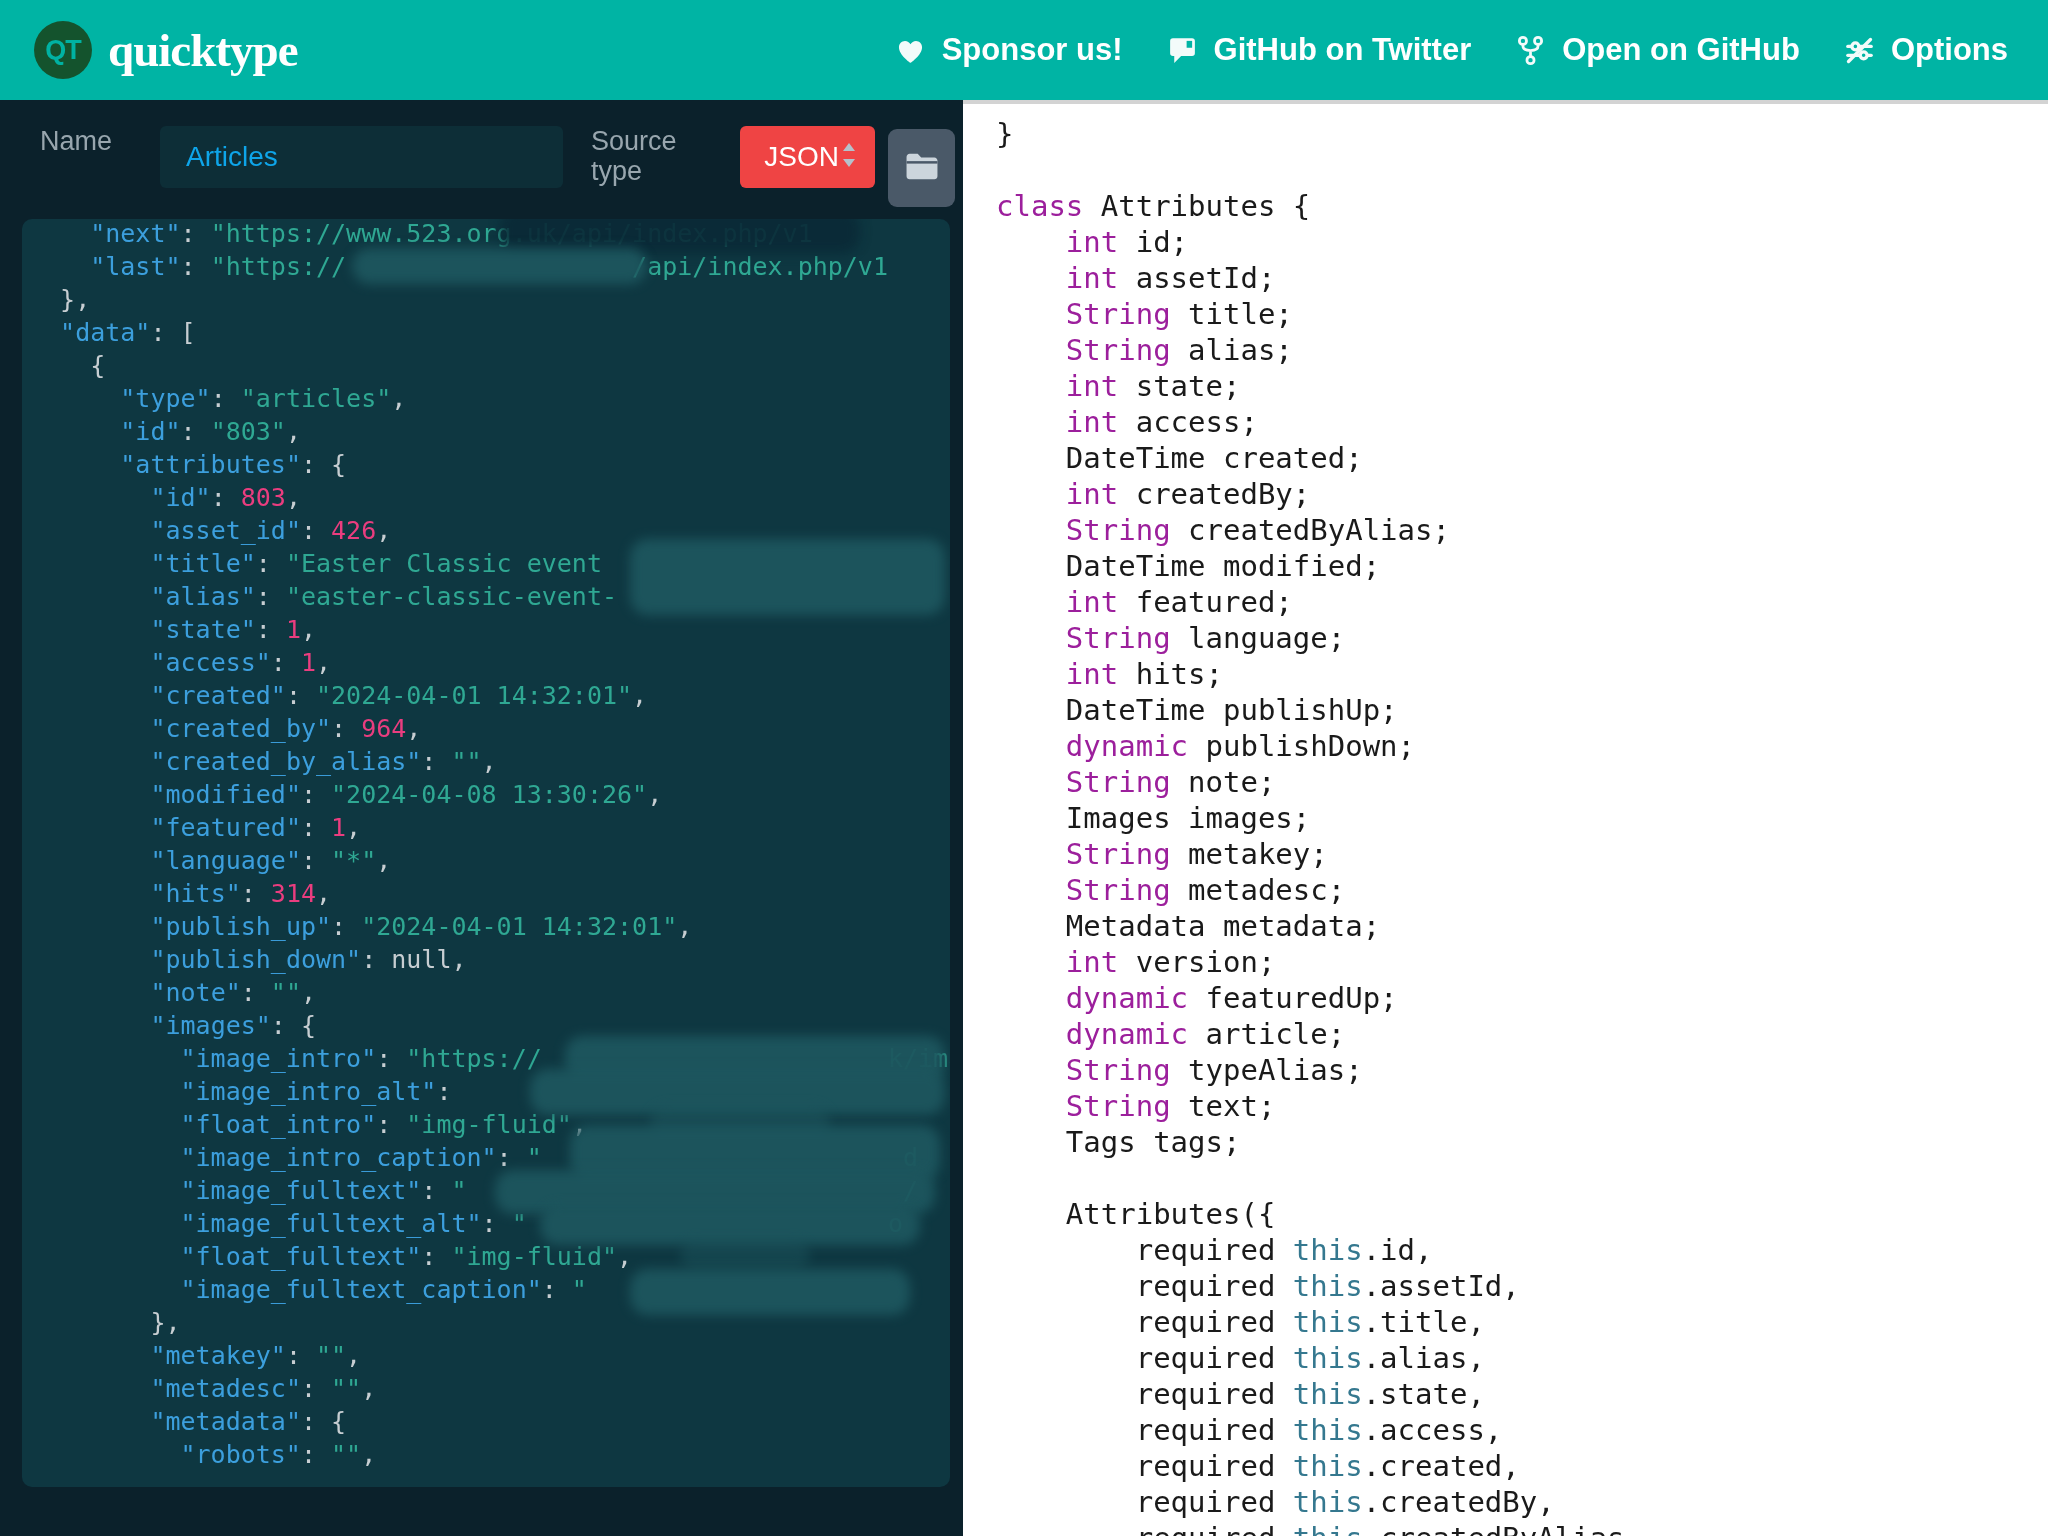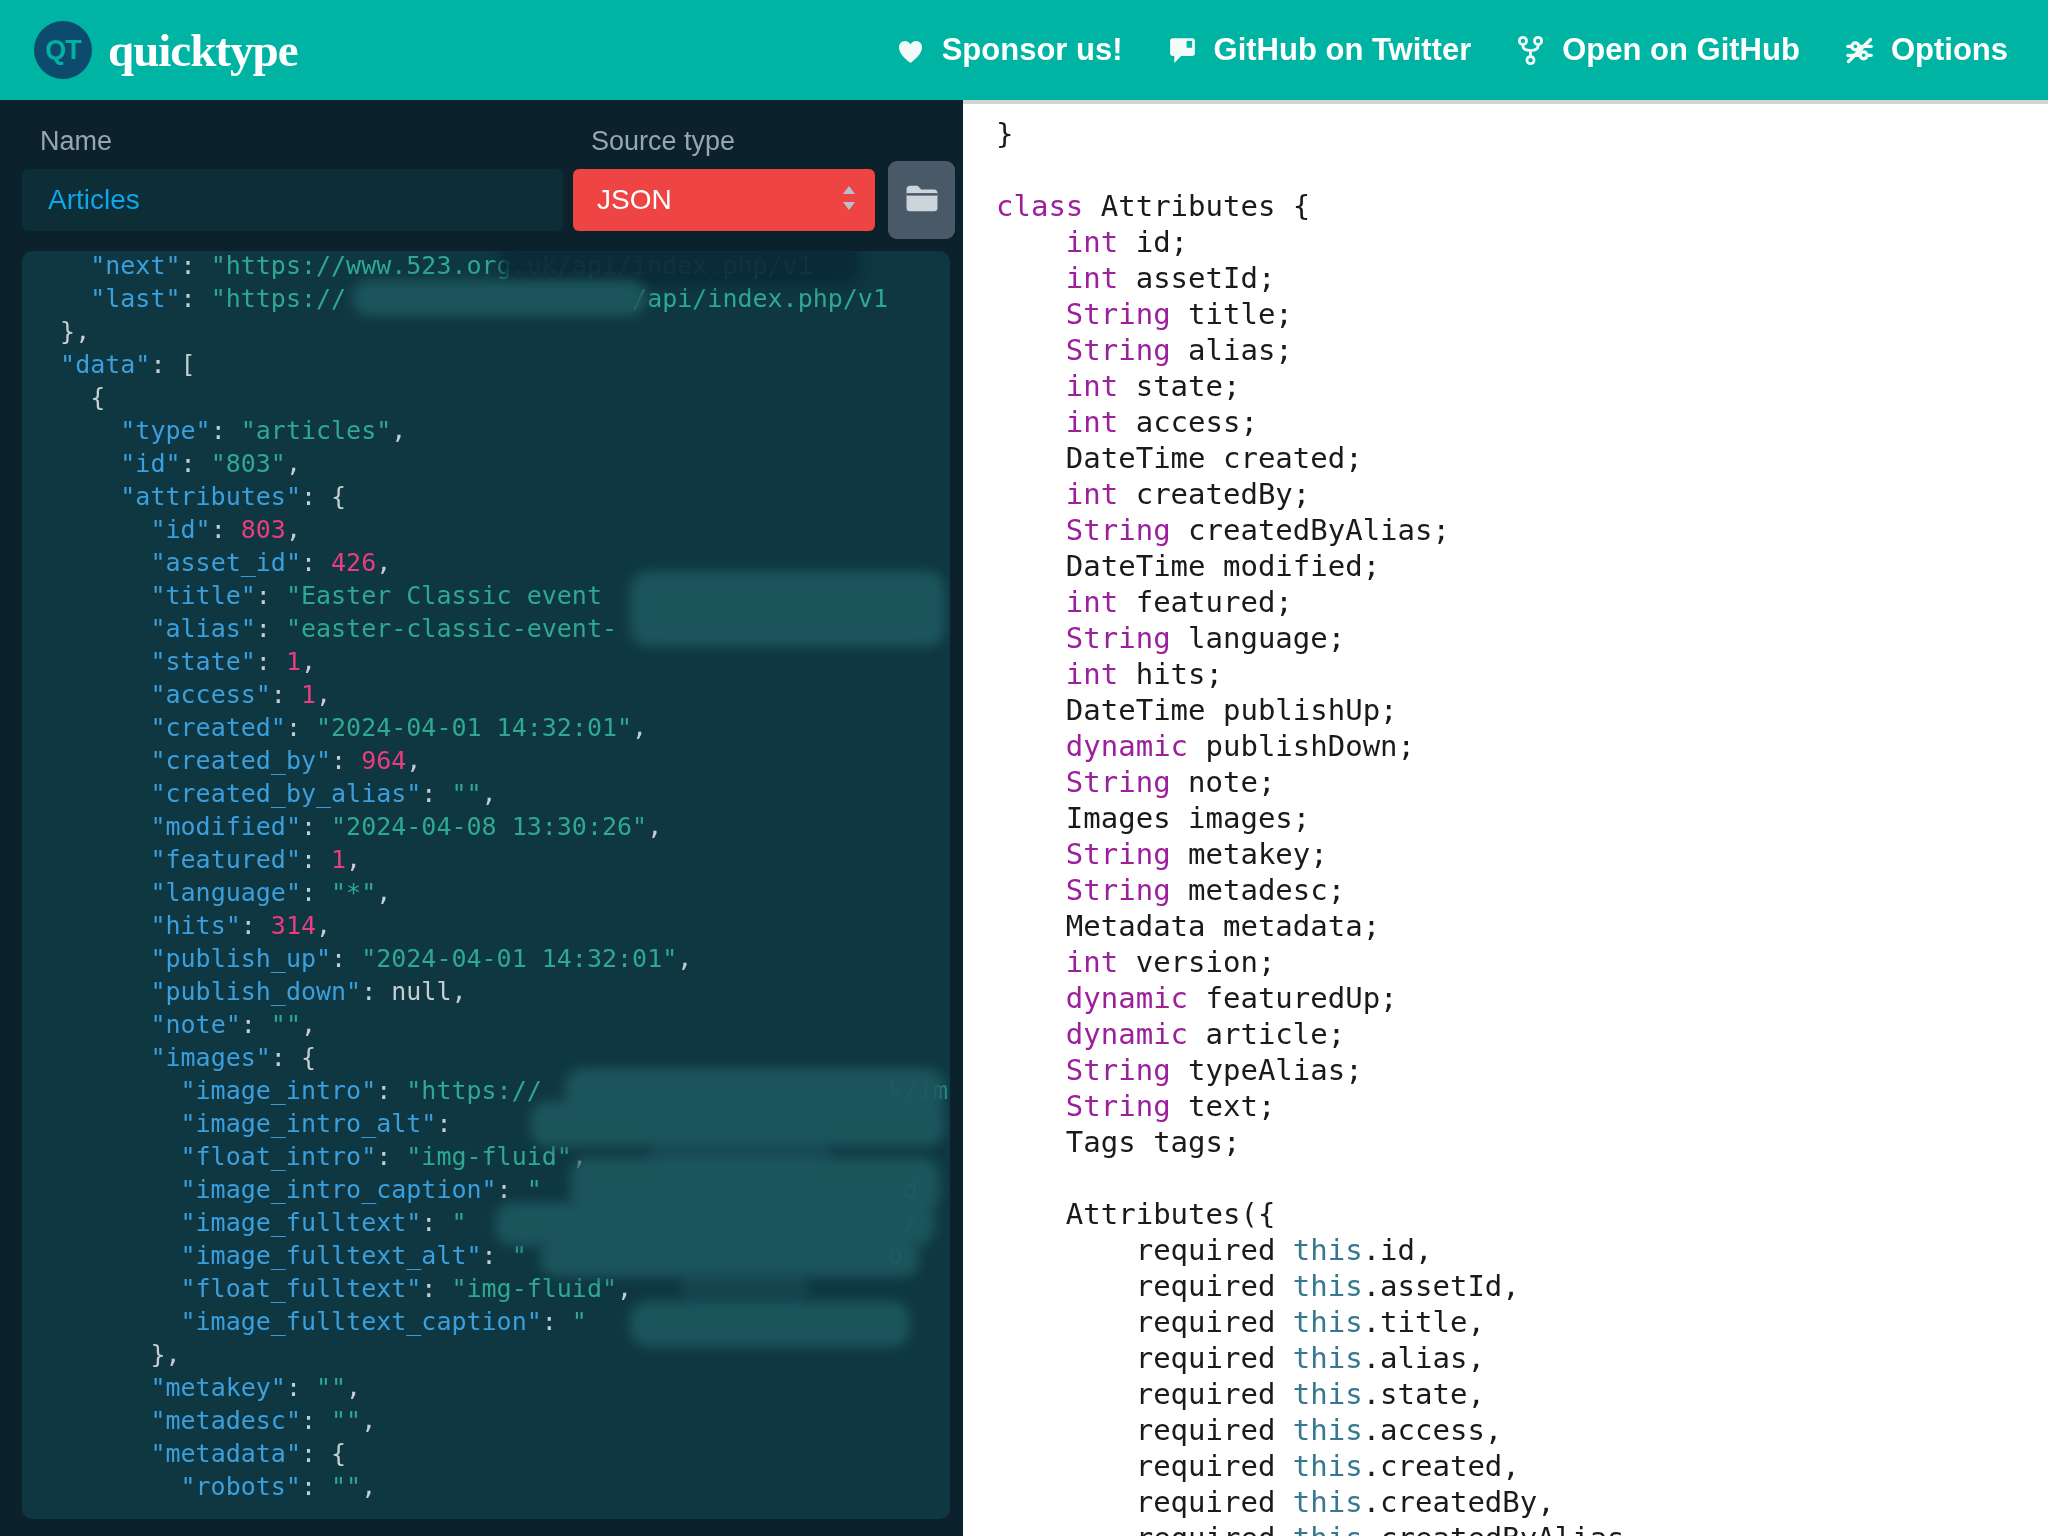--- a/index.html
+++ b/index.html
@@ -11,40 +11,40 @@
   }
 
   
   header {
     height:100px; background:#00b4a4;
     display:flex; align-items:center; justify-content:space-between;
     padding:0 40px 0 34px;
   }
   .brand { display:flex; align-items:center; gap:16px; cursor:pointer; }
   .logo {
-    width:58px; height:58px; border-radius:50%; background:#0c4a6e;
+    width:58px; height:58px; border-radius:50%; background:#14532d;
     color:#00b2a2; font-weight:bold; font-size:27px; letter-spacing:-1px;
     display:flex; align-items:center; justify-content:center;
   }
   .brand-name { color:#ffffff; font-size:47px; font-weight:bold; letter-spacing:-1px;font-family:Liberation Serif, serif; }
   nav { display:flex; align-items:flex-end; gap:43px;font-weight:bold; }
   .nav-item {
     display:flex; align-items:center; gap:15px;
     color:#ffffff; font-size:31px; cursor:pointer; white-space:nowrap;
   }
   .nav-item svg { display:block; }
 
   
   .main { display:flex; height:1436px; }
   .left  { width:963px; background:#0b212b; flex:none; }
   .right { flex:1; background:#ffffff; border-top:4px solid #d3d3d3; overflow:hidden; }
 
   
   .controls { display:flex; padding:26px 0 0 22px; }
-  .field { display:flex; flex-direction:column; }
+  .field { display:flex; flex-direction:row;gap:48px; }
   .field-label { color:#98a6ae; font-size:27px; margin:0 0 13px 18px; line-height:30px; }
   .name-field { width:541px; margin-right:10px; }
   .name-input {
     height:62px; width:100%; background:#0d2e37; border:none; border-radius:6px;
     color:#0ea5e9; font-size:28px; padding:0 26px; outline:none;
     font-family:"Liberation Sans", sans-serif;
   }
   .type-field { width:302px; }
   .select-box {
     height:62px; background:#ef4444; border-radius:6px;

